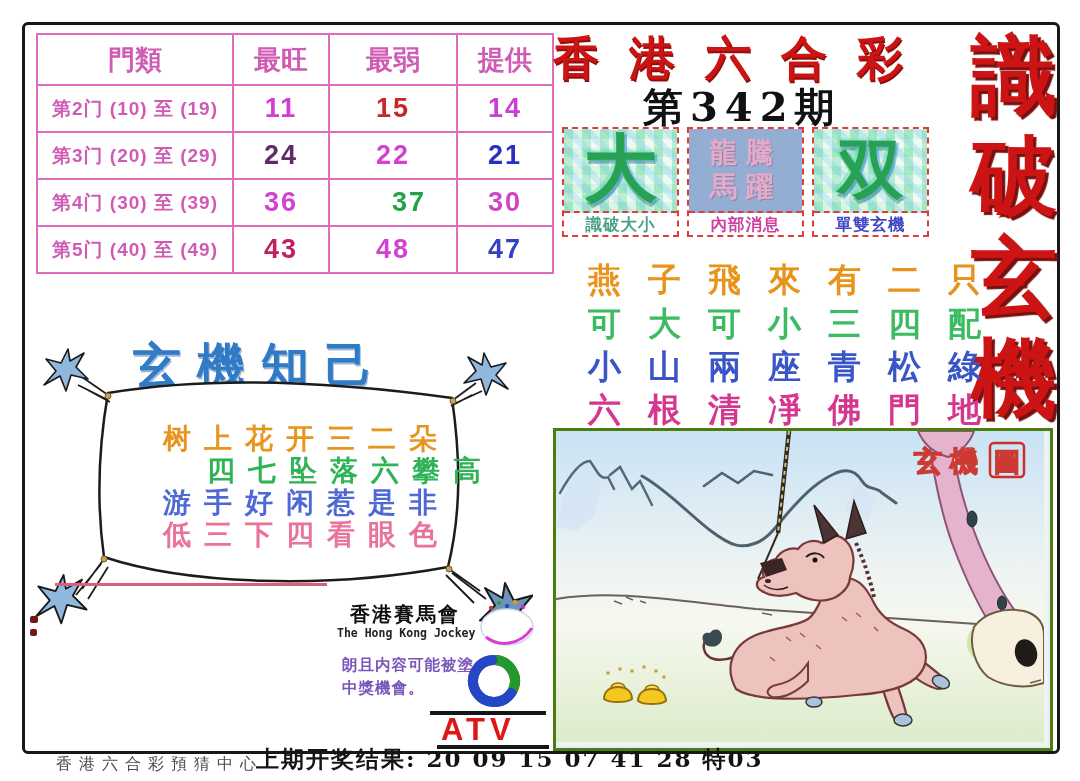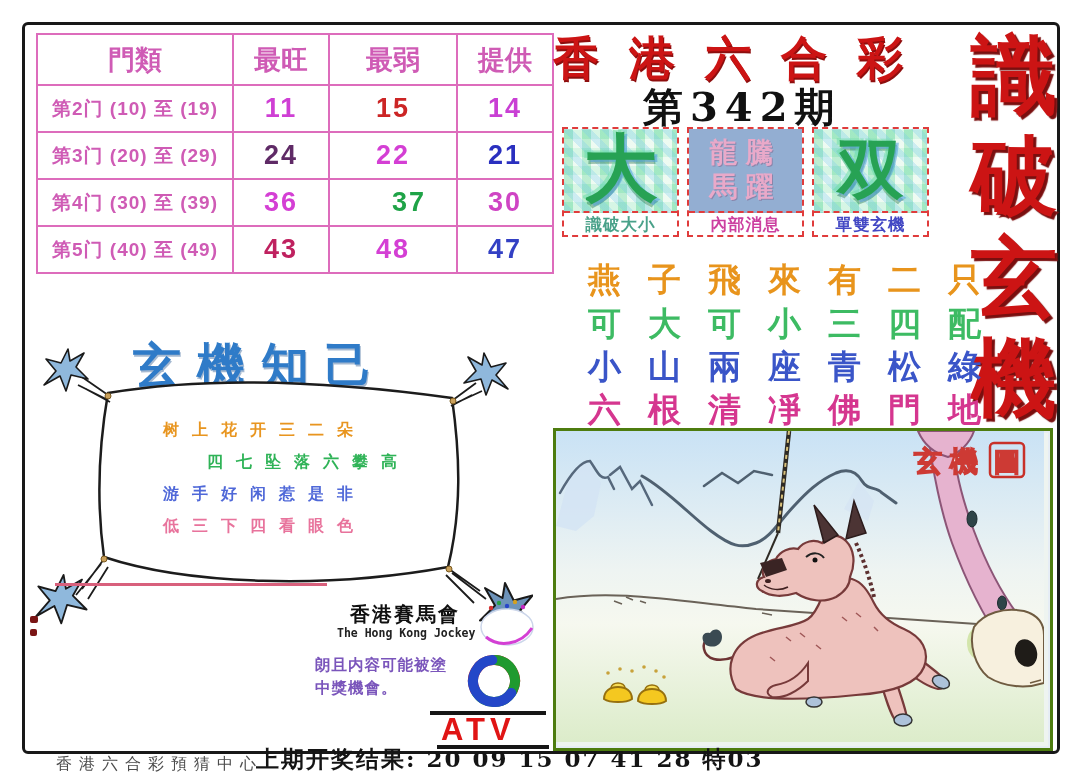--- a/index.html
+++ b/index.html
@@ -41,30 +41,30 @@
   .art.blue .ln{font-size:28px;font-weight:bold;color:#e9a9c9;letter-spacing:8px;line-height:34px;
      text-shadow:1px 1px 0 rgba(120,60,100,.35);font-family:"DejaVu Serif",serif;}
   .box .lbl{height:22px;line-height:22px;text-align:center;font-size:16.5px;font-weight:bold;letter-spacing:1px;}
 
   
   .verse{left:588px;height:42px;font-size:33px;font-weight:bold;letter-spacing:27px;white-space:nowrap;}
 
   
   .btitle{left:133px;top:334px;font-size:48px;font-weight:bold;color:#2f7bc8;letter-spacing:16px;
           text-shadow:1px 2px 0 rgba(30,80,140,.4);white-space:nowrap;}
-  .bpoem{left:163px;font-size:16px;font-weight:bold;letter-spacing:13px;white-space:nowrap;}
+  .bpoem{left:163px;font-size:28px;font-weight:bold;letter-spacing:13px;white-space:nowrap;}
   .pinkline{left:55px;top:583px;width:272px;height:2.5px;background:#d8607c;}
   .colonmark{left:30px;top:616px;width:8px;height:7px;background:#7a1515;border-radius:2px;}
   .colonmark::after{content:"";position:absolute;left:0;top:13px;width:7px;height:7px;background:#7a1515;border-radius:2px;}
 
   
   .jockeycn{left:350px;top:601px;font-size:20px;font-weight:bold;color:#101010;letter-spacing:2px;}
   .jockeyen{left:337px;top:626px;font-size:11.5px;font-weight:bold;color:#222;
             font-family:"DejaVu Sans Mono",monospace;}
-  .disc{left:315px;font-size:15.5px;font-weight:bold;color:#7a55bb;letter-spacing:1px;white-space:nowrap;}
+  .disc{left:342px;font-size:15.5px;font-weight:bold;color:#7a55bb;letter-spacing:1px;white-space:nowrap;}
   .atvtext{left:441px;top:712px;font-size:31px;font-weight:bold;color:#e01515;letter-spacing:5px;
            font-family:Liberation Sans, sans-serif;}
   .atvbar1{left:430px;top:711px;width:116px;height:4px;background:#161616;}
   .atvbar2{left:437px;top:745px;width:112px;height:4px;background:#161616;}
 
   
   .illus{left:553px;top:428px;width:494px;height:317px;border:3px solid #4d7c0f;
          box-shadow:inset 0 0 0 2px #e6edf5;background:#eef4f0;}
 
   

